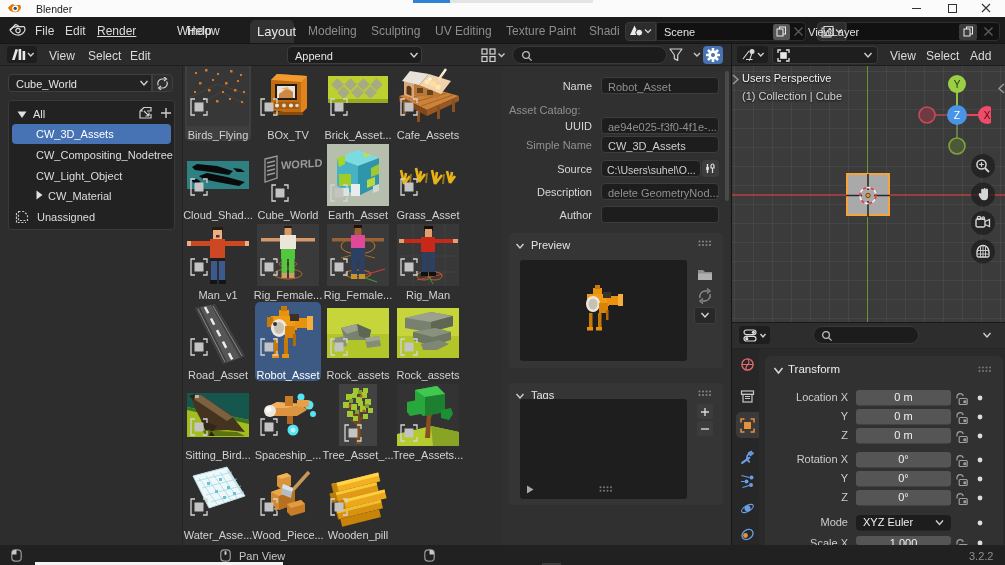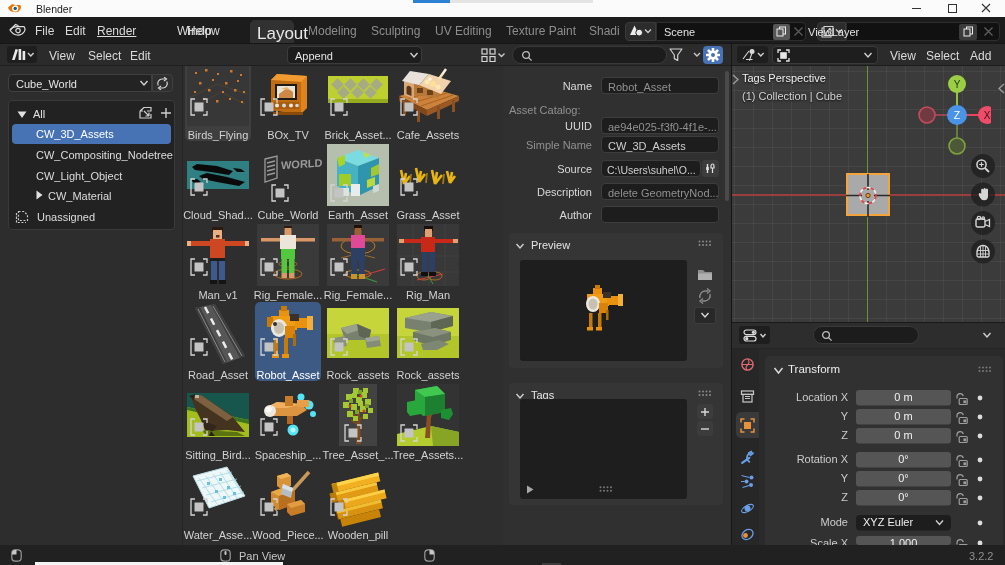--- a/index.html
+++ b/index.html
@@ -36,21 +36,21 @@
   <circle cx="9" cy="7.6" r="2.2" fill="none" stroke="#dcdcdc" stroke-width="1.2"></circle>
   <path d="M1.5 6.5 L6.5 1.5 L9.5 2.8" fill="none" stroke="#dcdcdc" stroke-width="1.2"></path>
 </svg>
 <div class="tx" style="left:35px;top:25px;font-size:12px;color:#dadada;">File</div>
 <div class="tx" style="left:65px;top:25px;font-size:12px;color:#dadada;">Edit</div>
 <div class="tx" style="left:97px;top:25px;font-size:12px;color:#dadada;text-decoration:underline;">Render</div>
 <div class="tx" style="left:148px;top:25px;font-size:12px;color:#dadada;margin-left:29px;">Window</div>
 <div class="tx" style="left:187px;top:25px;font-size:12px;color:#dadada;">Help</div>
 
 <div class="ab" style="left:250px;top:20px;width:44px;height:24px;background:#313131;border-radius:5px 5px 0 0;"></div>
-<div class="tx" style="left:257px;top:25px;font-size:17px;color:#e8e8e8;">Layout</div>
+<div class="tx" style="left:257px;top:25px;font-size:13px;color:#e8e8e8;">Layout</div>
 <div class="tx" style="left:308px;top:25px;font-size:12px;color:#8d8d8d;">Modeling</div>
 <div class="tx" style="left:371px;top:25px;font-size:12px;color:#8d8d8d;">Sculpting</div>
 <div class="tx" style="left:435px;top:25px;font-size:12px;color:#8d8d8d;">UV Editing</div>
 <div class="tx" style="left:506px;top:25px;font-size:12px;color:#8d8d8d;">Texture Paint</div>
 <div class="tx" style="left:589px;top:25px;font-size:12px;color:#8d8d8d;">Shadi</div>
 
 <div class="ab" style="left:625px;top:22px;width:31px;height:19px;background:#2c2c2c;border-radius:4px 0 0 4px;border:1px solid #3a3a3a;box-sizing:border-box;"></div>
 <svg class="ab" style="left:629px;top:24px;" width="24" height="14" viewBox="0 0 24 14">
   <path d="M5.5 1.5 L10 11 L1 11 Z" fill="#ececec"></path>
   <circle cx="10.2" cy="8.6" r="3.4" fill="#ececec" stroke="#262626" stroke-width="1"></circle>
@@ -769,21 +769,21 @@
 
   <div class="ab" style="left:114px;top:107px;width:44px;height:43px;background:#a9a9a9;border:2px solid #f5a43c;box-sizing:border-box;"></div>
 
   <svg class="ab" style="left:113px;top:107px;" width="46" height="45" viewBox="0 0 46 45">
     <path d="M23 1 L23 17 M23 28 L23 44 M1 22.5 L17 22.5 M29 22.5 L45 22.5" stroke="#2a2a2a" stroke-width="1.6"></path>
     <circle cx="23" cy="22.5" r="8" fill="none" stroke="#e84040" stroke-width="1.6" stroke-dasharray="4 4"></circle>
     <circle cx="23" cy="22.5" r="8" fill="none" stroke="#f0f0f0" stroke-width="1.6" stroke-dasharray="4 4" stroke-dashoffset="4"></circle>
     <circle cx="23" cy="22.5" r="2.2" fill="#e89030" stroke="#503010" stroke-width="0.8"></circle>
   </svg>
 
-  <div class="tx" style="left:10px;top:7px;color:#f0f0f0;text-shadow:0 1px 2px rgba(0,0,0,0.8);">Tags Perspective</div>
+  <div class="tx" style="left:10px;top:7px;color:#f0f0f0;text-shadow:0 1px 2px rgba(0,0,0,0.8);">Users Perspective</div>
   <div class="tx" style="left:10px;top:25px;color:#d2d2d2;text-shadow:0 1px 2px rgba(0,0,0,0.8);">(1) Collection | Cube</div>
   <svg class="ab" style="left:0px;top:8px;" width="7" height="11" viewBox="0 0 7 11">
       <path d="M1 1 L6 5.5 L1 10" stroke="#9a9a9a" stroke-width="1.5" fill="none"></path>
     </svg>
   <svg class="ab" style="left:266px;top:17px;" width="7" height="11" viewBox="0 0 7 11">
       <path d="M6 1 L1 5.5 L6 10" stroke="#9a9a9a" stroke-width="1.5" fill="none"></path>
     </svg>
 
   <svg class="ab" style="left:185px;top:8px;" width="74" height="82" viewBox="0 0 74 82">
     <line x1="40" y1="18" x2="40" y2="41" stroke="#8fc43f" stroke-width="2"></line>

